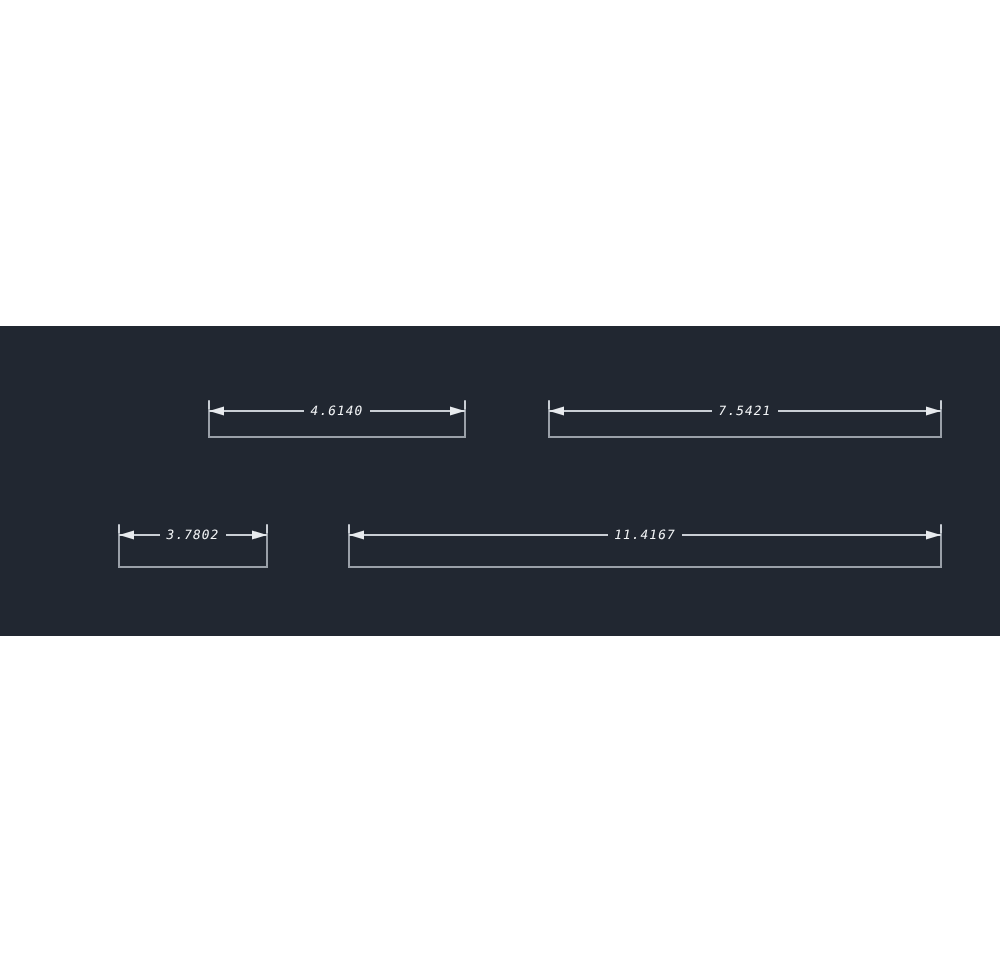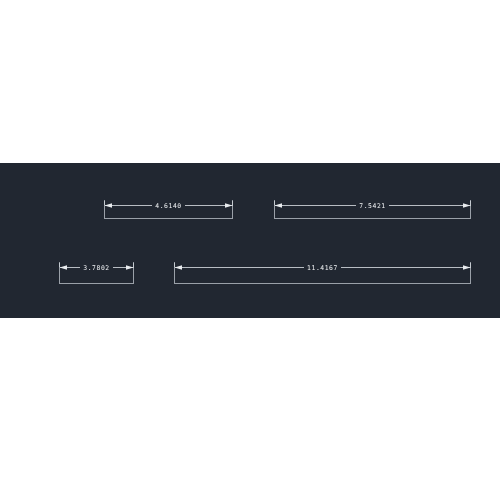--- a/index.html
+++ b/index.html
@@ -63,21 +63,21 @@
     paint-order: stroke;
   }
   .dim-text-bg {
     fill: #212731;
     stroke: none;
   }
 </style>
 </head>
 <body>
 
-<div id="screen" style="background: rgb(255, 255, 255);">
+<div id="screen" style="background: rgb(255, 255, 255); font-style: italic;">
 
   <div id="canvas-band" style="top: 163px; height: 155px; background: rgb(33, 39, 49);"></div>
 
   <svg id="cad-svg" viewBox="0 0 500 480" xmlns="http://www.w3.org/2000/svg">
 
     <g>
       <path class="obj-line" d="M 104.5 200.5 L 104.5 218.5 L 232.5 218.5 L 232.5 200.5"></path>
       <line class="ext-line" x1="104.5" y1="200.5" x2="104.5" y2="204.5"></line>
       <line class="ext-line" x1="232.5" y1="200.5" x2="232.5" y2="204.5"></line>
       <line class="dim-line" x1="104.5" y1="205.5" x2="232.5" y2="205.5"></line>

